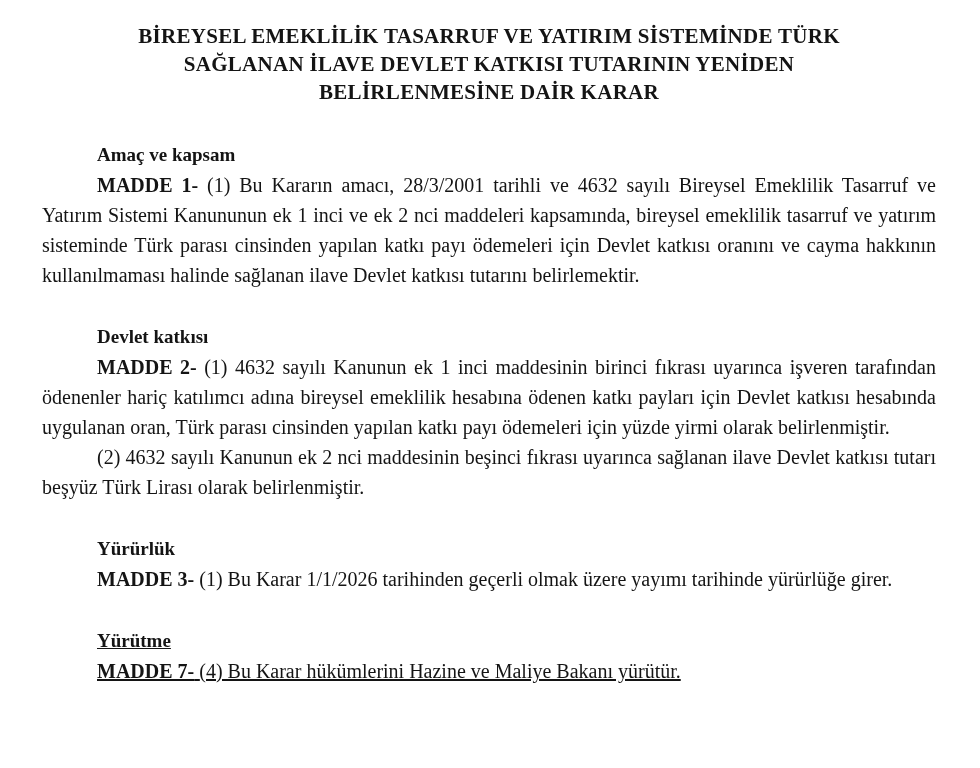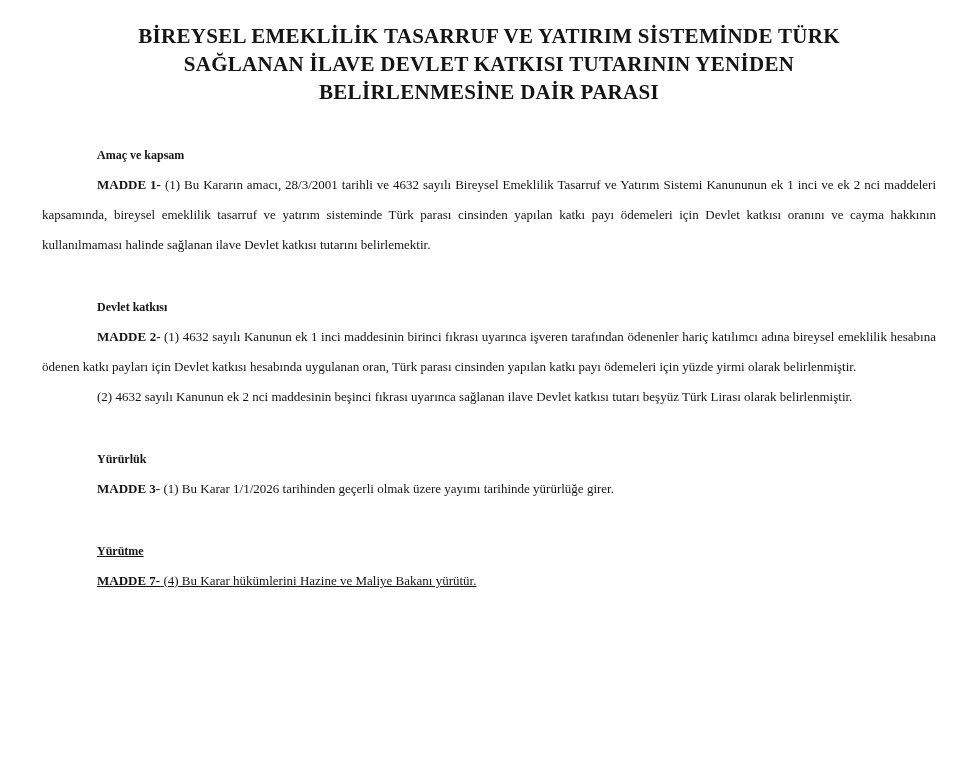--- a/index.html
+++ b/index.html
@@ -34,46 +34,46 @@
   }
   .section {
     margin-bottom: 32px;
   }
   .section:last-child {
     margin-bottom: 0;
     text-decoration: underline;
   }
   .section-heading {
     font-weight: bold;
-    font-size: 12px;
+    font-size: 19px;
     line-height: 30px;
     margin: 0 0 0 55px;
     padding: 0;
   }
   .para {
-    font-size: 13px;
+    font-size: 20px;
     line-height: 30px;
     text-align: justify;
     text-indent: 55px;
     margin: 0;
     padding: 0;
   }
   .para .lead {
     font-weight: bold;
   }
 </style>
 </head>
 <body>
 
 <div class="page">
 
   <div class="title-block">
     <div class="title-line">BİREYSEL EMEKLİLİK TASARRUF VE YATIRIM SİSTEMİNDE TÜRK</div>
     <div class="title-line">SAĞLANAN İLAVE DEVLET KATKISI TUTARININ YENİDEN</div>
-    <div class="title-line">BELİRLENMESİNE DAİR PARASI</div>
+    <div class="title-line">BELİRLENMESİNE DAİR KARAR</div>
   </div>
 
   <div class="section">
     <h2 class="section-heading">Amaç ve kapsam</h2>
     <p class="para"><b class="lead">MADDE 1-</b> <span>(1) Bu Kararın amacı, 28/3/2001 tarihli ve 4632 sayılı Bireysel Emeklilik Tasarruf ve Yatırım Sistemi Kanununun ek 1 inci ve ek 2 nci maddeleri kapsamında, bireysel emeklilik tasarruf ve yatırım sisteminde Türk parası cinsinden yapılan katkı payı ödemeleri için Devlet katkısı oranını ve cayma hakkının kullanılmaması halinde sağlanan ilave Devlet katkısı tutarını belirlemektir.</span></p>
   </div>
 
   <div class="section">
     <h2 class="section-heading">Devlet katkısı</h2>
     <p class="para"><b class="lead">MADDE 2-</b> <span>(1) 4632 sayılı Kanunun ek 1 inci maddesinin birinci fıkrası uyarınca işveren tarafından ödenenler hariç katılımcı adına bireysel emeklilik hesabına ödenen katkı payları için Devlet katkısı hesabında uygulanan oran, Türk parası cinsinden yapılan katkı payı ödemeleri için yüzde yirmi olarak belirlenmiştir.</span></p>

